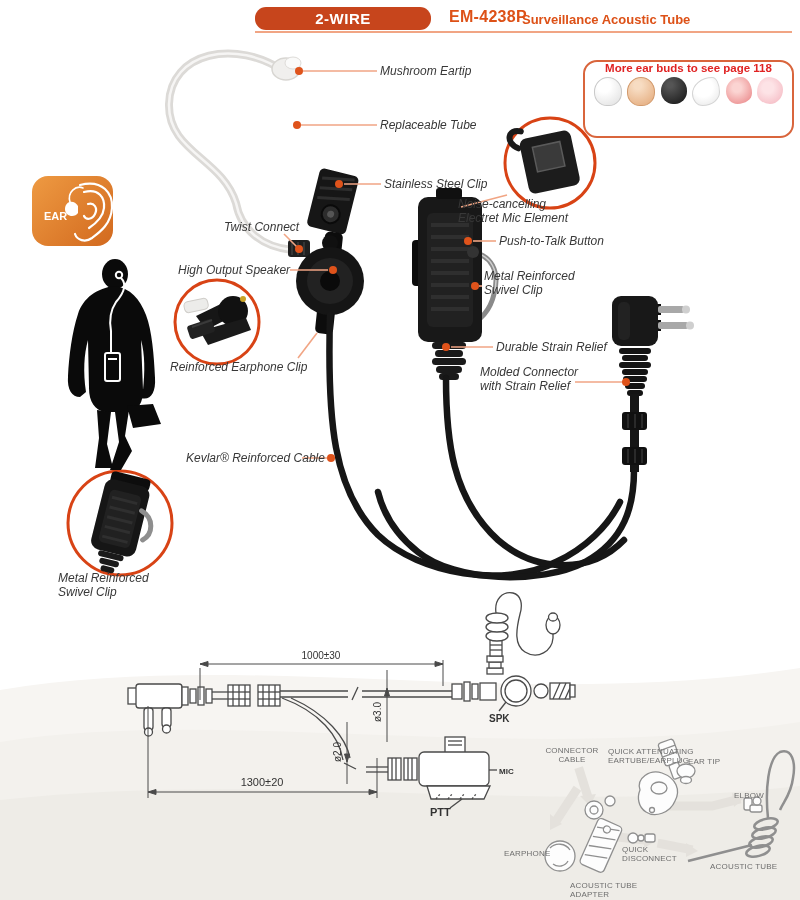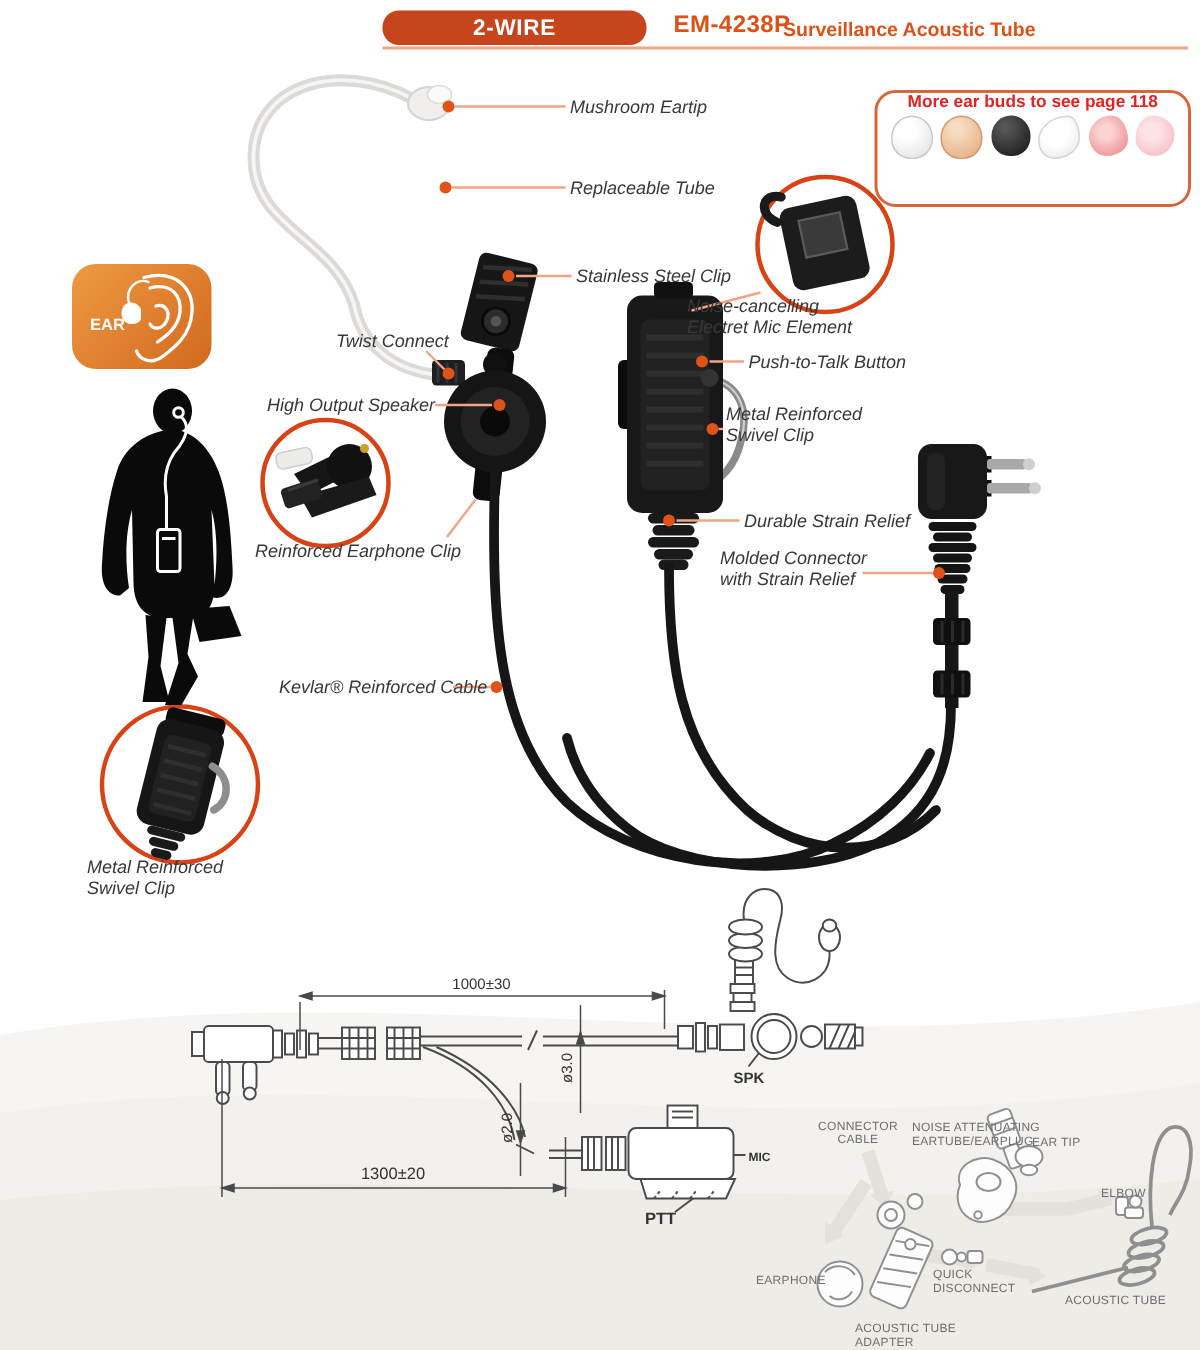--- a/index.html
+++ b/index.html
@@ -22,21 +22,21 @@
   .bud-clear{background:radial-gradient(circle at 35% 30%,#fff 25%,#DEDEDE);border:1px solid #C9C9C9;}
   .bud-tan{background:radial-gradient(circle at 38% 28%,#F7DCC2 15%,#E3A878);border:1px solid #D29A6C;}
   .bud-black{background:radial-gradient(circle at 35% 30%,#555 10%,#131313);}
   .bud-gel{background:radial-gradient(circle at 40% 35%,#fff 40%,#E4E4E4);border:1px solid #D4D4D4;
            border-radius:72% 28% 62% 38%/58% 52% 48% 42%;}
   .bud-pink{background:radial-gradient(circle at 42% 40%,#FBD4D2 20%,#E87E80);
             border-radius:58% 42% 56% 44%/52% 60% 40% 48%;}
   .bud-lpink{background:radial-gradient(circle at 42% 40%,#FDE3E6 25%,#F3B2BC);
              border-radius:44% 56% 50% 50%/58% 46% 54% 42%;}
   
-  .earbadge{left:48px;top:176px;width:93px;height:70px;border-radius:16px;
+  .earbadge{left:32px;top:176px;width:81px;height:70px;border-radius:16px;
             background:linear-gradient(135deg,var(--badge-grad-a),var(--badge-grad-b));}
   
   .lbl{font-size:12px;color:var(--label);white-space:nowrap;font-style:italic;}
   .lbl.c{white-space:normal;line-height:14px;}
   
   .xlbl{font-size:8px;color:#6E6E6E;line-height:9px;letter-spacing:.2px;}
   .xlbl.c{text-align:center;}
   svg{position:absolute;left:0;top:0;}
   svg text{font-family:"Liberation Sans", sans-serif;}
 </style>
@@ -472,21 +472,21 @@
 <div class="abs lbl c" style="left:58px;top:571px;width:126px">
   <div>Metal  Reinforced</div>
   <div>Swivel Clip</div>
 </div>
 
 <div class="abs xlbl c" style="left:536px;top:746px;width:72px">
   <div>CONNECTOR</div>
   <div>CABLE</div>
 </div>
 <div class="abs xlbl" style="left:608px;top:747px">
-  <div>NOISE ATTENUATING</div>
+  <div>QUICK ATTENUATING</div>
   <div>EARTUBE/EARPLUG</div>
 </div>
 <div class="abs xlbl" style="left:688px;top:757px">EAR TIP</div>
 <div class="abs xlbl" style="left:734px;top:791px">ELBOW</div>
 <div class="abs xlbl" style="left:504px;top:849px">EARPHONE</div>
 <div class="abs xlbl" style="left:622px;top:845px">
   <div>QUICK</div>
   <div>DISCONNECT</div>
 </div>
 <div class="abs xlbl" style="left:710px;top:862px">ACOUSTIC TUBE</div>

